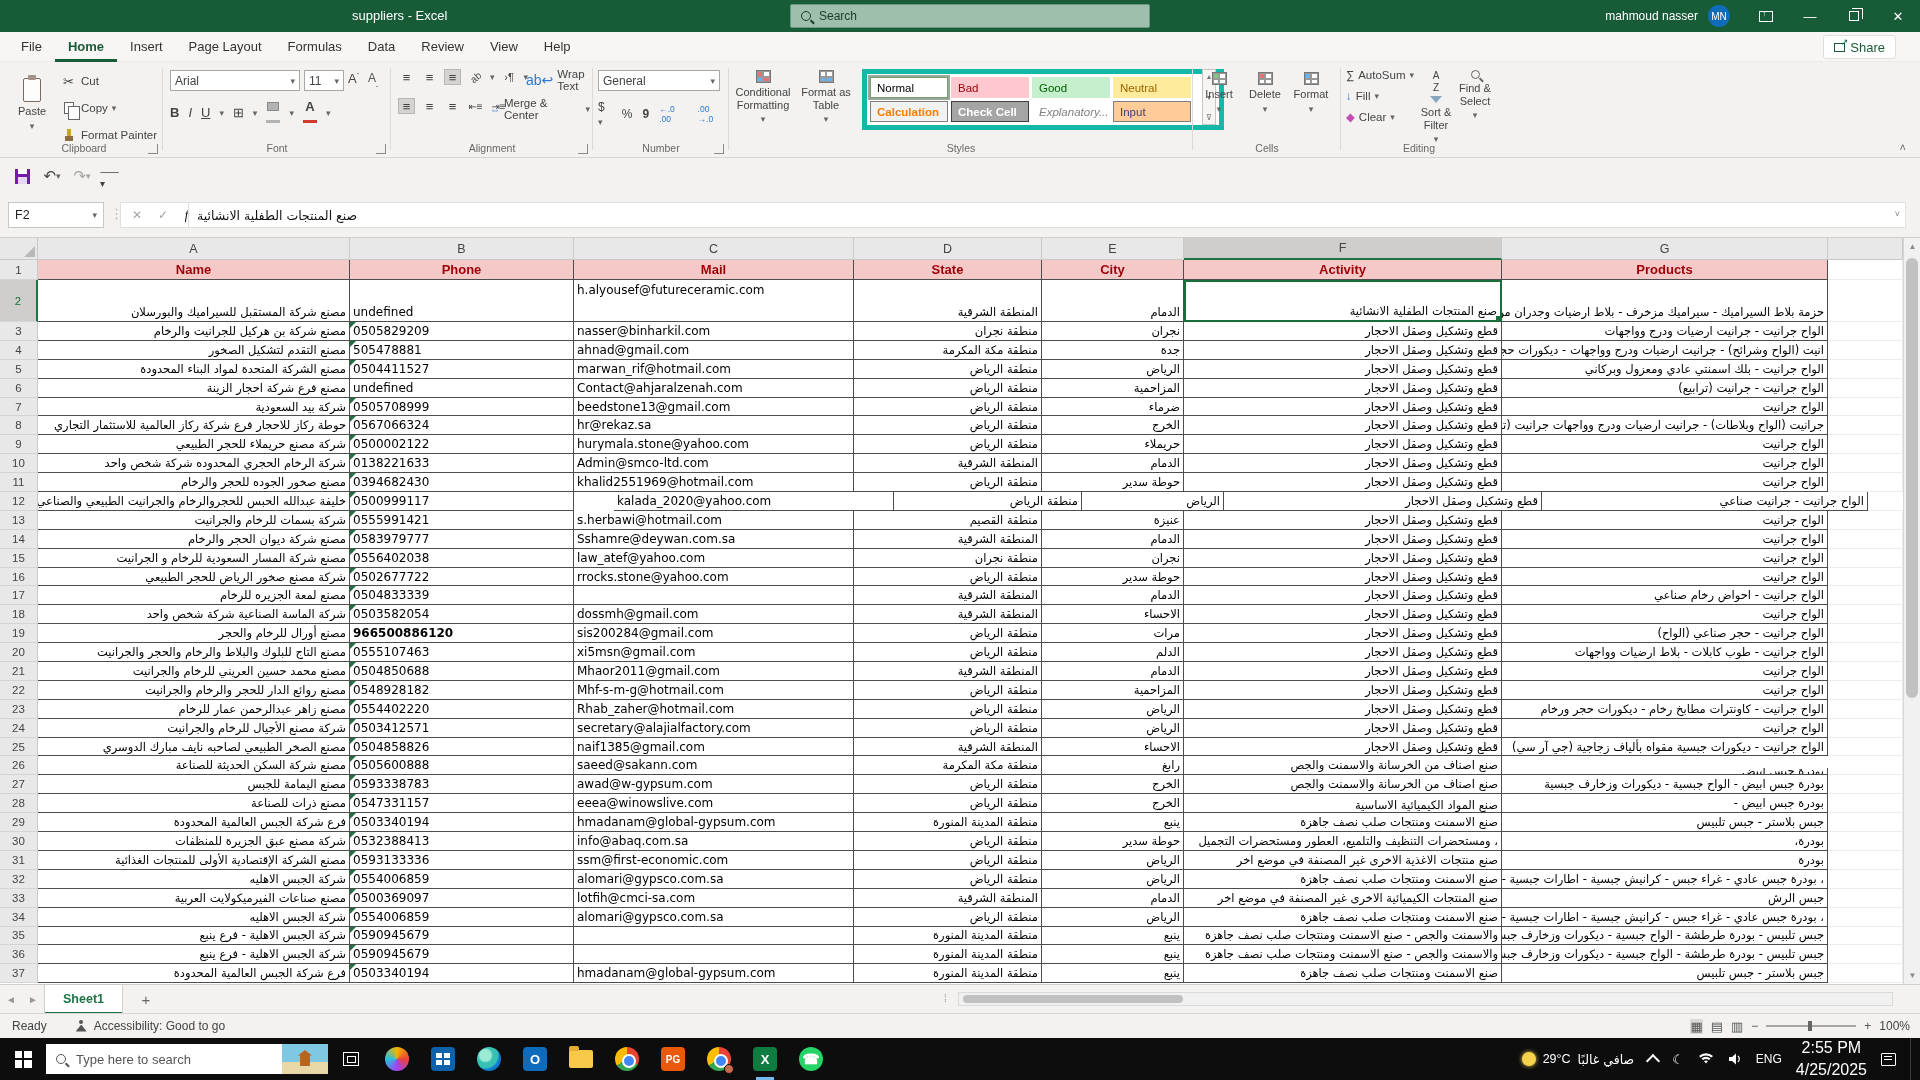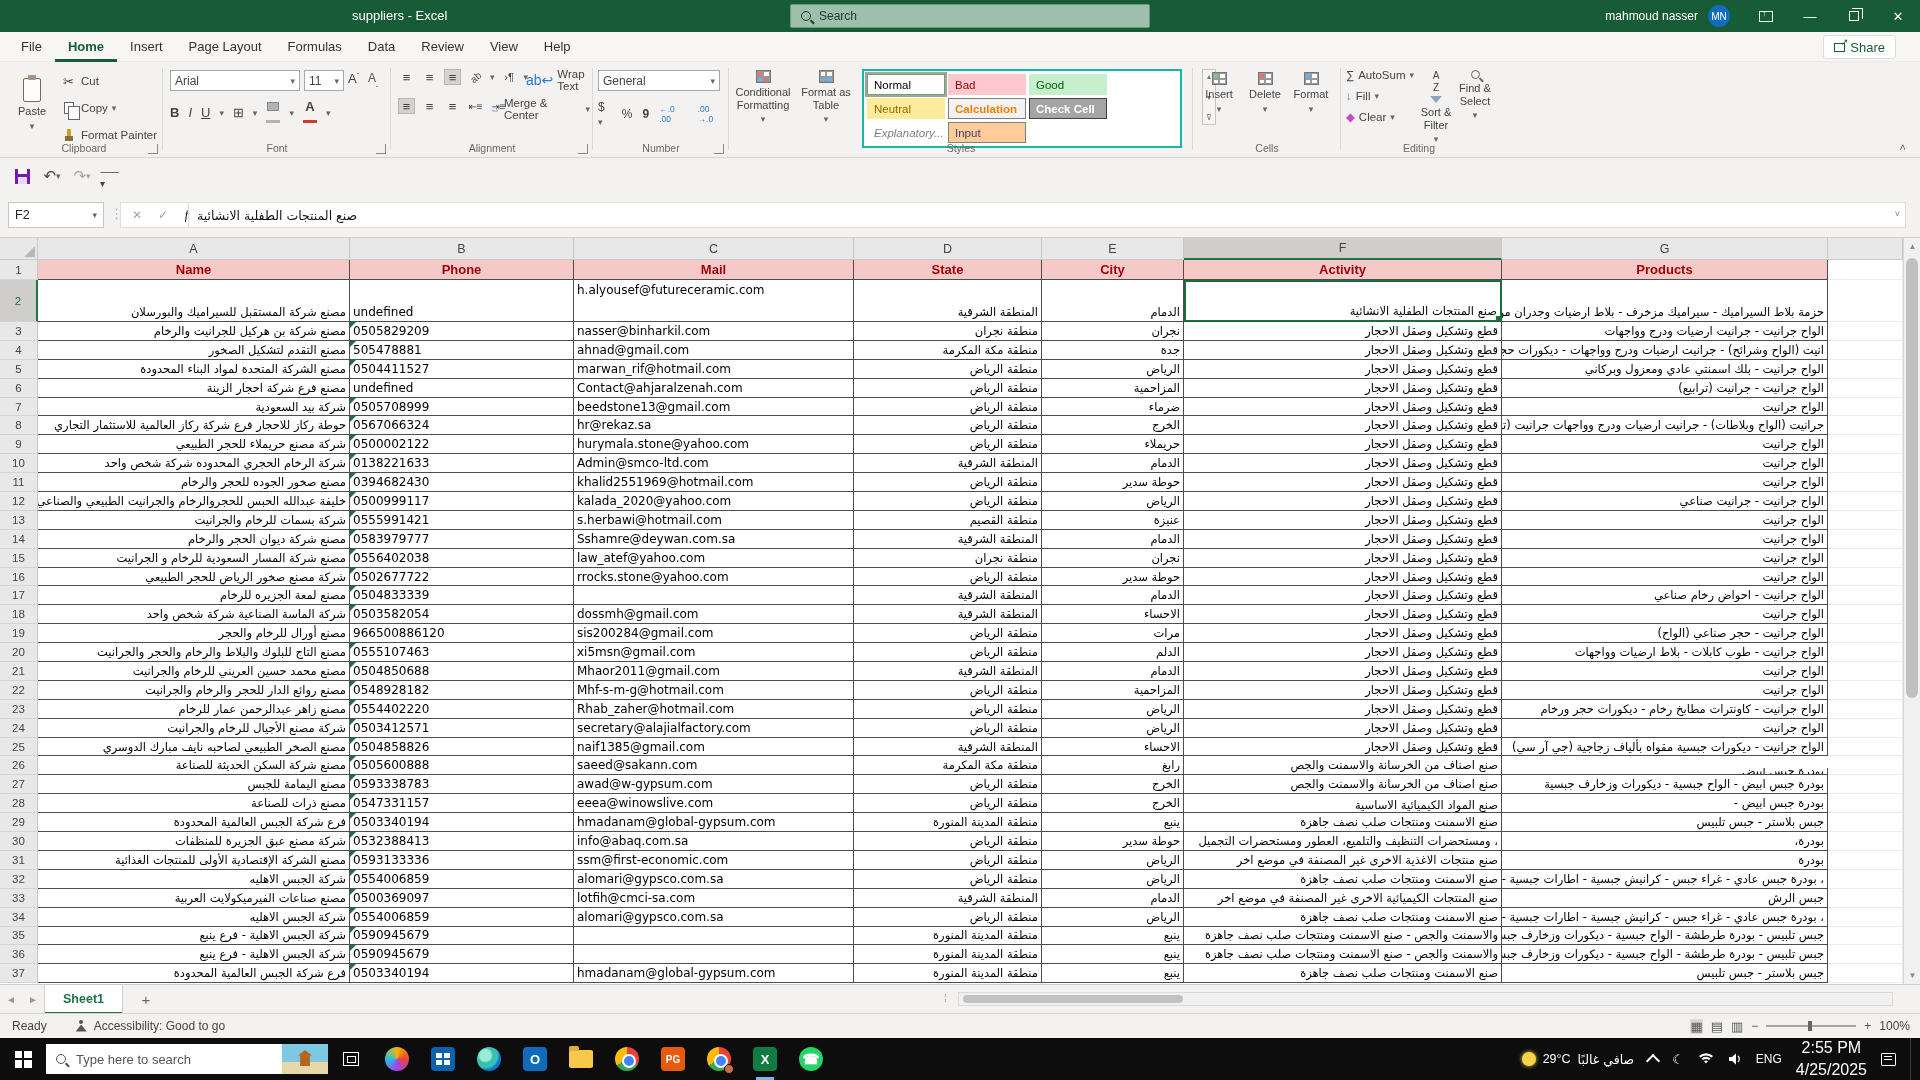--- a/index.html
+++ b/index.html
@@ -47,21 +47,21 @@
   .copy-ic::after { content:""; position:absolute; left:3px; top:3px; width:10px; height:12px; border:1.2px solid #666; background:#fff; }
   .fp-ic { width:12px; height:12px; position:relative; }
   .fp-ic::before { content:""; position:absolute; left:4px; top:0; width:4px; height:7px; background:#c9a227; }
   .fp-ic::after { content:""; position:absolute; left:2px; top:7px; width:8px; height:5px; background:#8d6f3f; }
   .ab-bar { display:inline-block; width:14px; height:3.5px; }
   .fontA { font-size:13px; font-weight:bold; line-height:1; text-align:center; }
   .grid-ic { width:15px; height:13px; display:grid; grid-template-columns:1fr 1fr; grid-template-rows:1fr 1fr; border:1px solid #777; }
   .grid-ic span { border:0.5px solid #999; }
   .cf-red { background:#e57373; } .cf-blue { background:#64b5f6; } .cf-white { background:#fff; } .cf-green{ background:#81c784; }
   .style-chip { width:78px; height:21px; font-size:11.5px; display:flex; align-items:center; padding:0 6px; border:1px solid transparent; white-space:nowrap; overflow:hidden; }
-  .gallery { position:absolute; left:130px; top:7px; display:flex; flex-wrap:wrap; gap:3px; width:320px; background:#fff; border:2px solid #14b8a6; padding:3px; }
+  .gallery { position:absolute; left:130px; top:7px; display:flex; flex-wrap:wrap; gap:3px; width:362px; background:#fff; border:5px solid #14b8a6; padding:3px; }
   .gal-scroll { position:absolute; left:470px; top:7px; width:14px; height:56px; border:1px solid #c8c6c2; background:#f6f5f4; display:flex; flex-direction:column; align-items:center; justify-content:space-between; font-size:8px; color:#777; padding:2px 0; }
   .funnel { width:0; height:0; border-left:6px solid transparent; border-right:6px solid transparent; border-top:7px solid #8aa5c0; position:relative; display:inline-block; }
   .mag2 { width:9px; height:9px; border:1.5px solid #666; border-radius:50%; position:relative; display:inline-block; }
   .mag2::after { content:""; position:absolute; width:5px; height:1.5px; background:#666; transform:rotate(45deg); left:7px; top:8px; }
   .collapse-chev { position:absolute; right:14px; bottom:4px; font-size:11px; color:#666; }
 
   
   .qatrow { position:absolute; left:0; top:158px; width:1920px; height:36px; background:#f3f2f1; display:flex; align-items:center; gap:6px; padding-left:10px; }
   .qat-ic { width:24px; height:24px; display:flex; align-items:center; justify-content:center; font-size:15px; color:#444; }
   .save-ic { width:15px; height:15px; background:#7719aa; position:relative; }
@@ -734,21 +734,21 @@
       </div>
       <div class="grow" style="height: 18.9px;">
         <div class="gutter" style="width: 38px;">12</div>
         <div class="cell rtl" style="width: 312px;">
           <span>خليفة عبدالله الحبس للحجروالرخام والجرانيت الطبيعي والصناعي</span>
         </div>
         <div class="cell ltr" style="width: 224px;">
           <span class="tri"></span>
           <span>0500999117</span>
         </div>
-        <div class="cell ltr" style="width: 280px;">
+        <div class="cell ltr" style="width: 280px; margin-left: 40px;">
           <span>kalada_2020@yahoo.com</span>
         </div>
         <div class="cell rtl" style="width: 188px;">
           <span>منطقة الرياض</span>
         </div>
         <div class="cell rtl" style="width: 142px;">
           <span>الرياض</span>
         </div>
         <div class="cell rtl" style="width: 318px;">
           <span>قطع وتشكيل وصقل الاحجار</span>
@@ -912,21 +912,21 @@
         <div class="cell rtl" style="width: 326px;">
           <span>الواح جرانيت</span>
         </div>
         <div class="cell filler" style="width: 75px;"></div>
       </div>
       <div class="grow" style="height: 18.9px;">
         <div class="gutter" style="width: 38px;">19</div>
         <div class="cell rtl" style="width: 312px;">
           <span>مصنع أورال للرخام والحجر</span>
         </div>
-        <div class="cell ltr" style="width: 224px;">
+        <div class="cell ltr" style="width: 224px; font-weight: bold;">
           <span>966500886120</span>
         </div>
         <div class="cell ltr" style="width: 280px;">
           <span>sis200284@gmail.com</span>
         </div>
         <div class="cell rtl" style="width: 188px;">
           <span>منطقة الرياض</span>
         </div>
         <div class="cell rtl" style="width: 142px;">
           <span>مرات</span>

